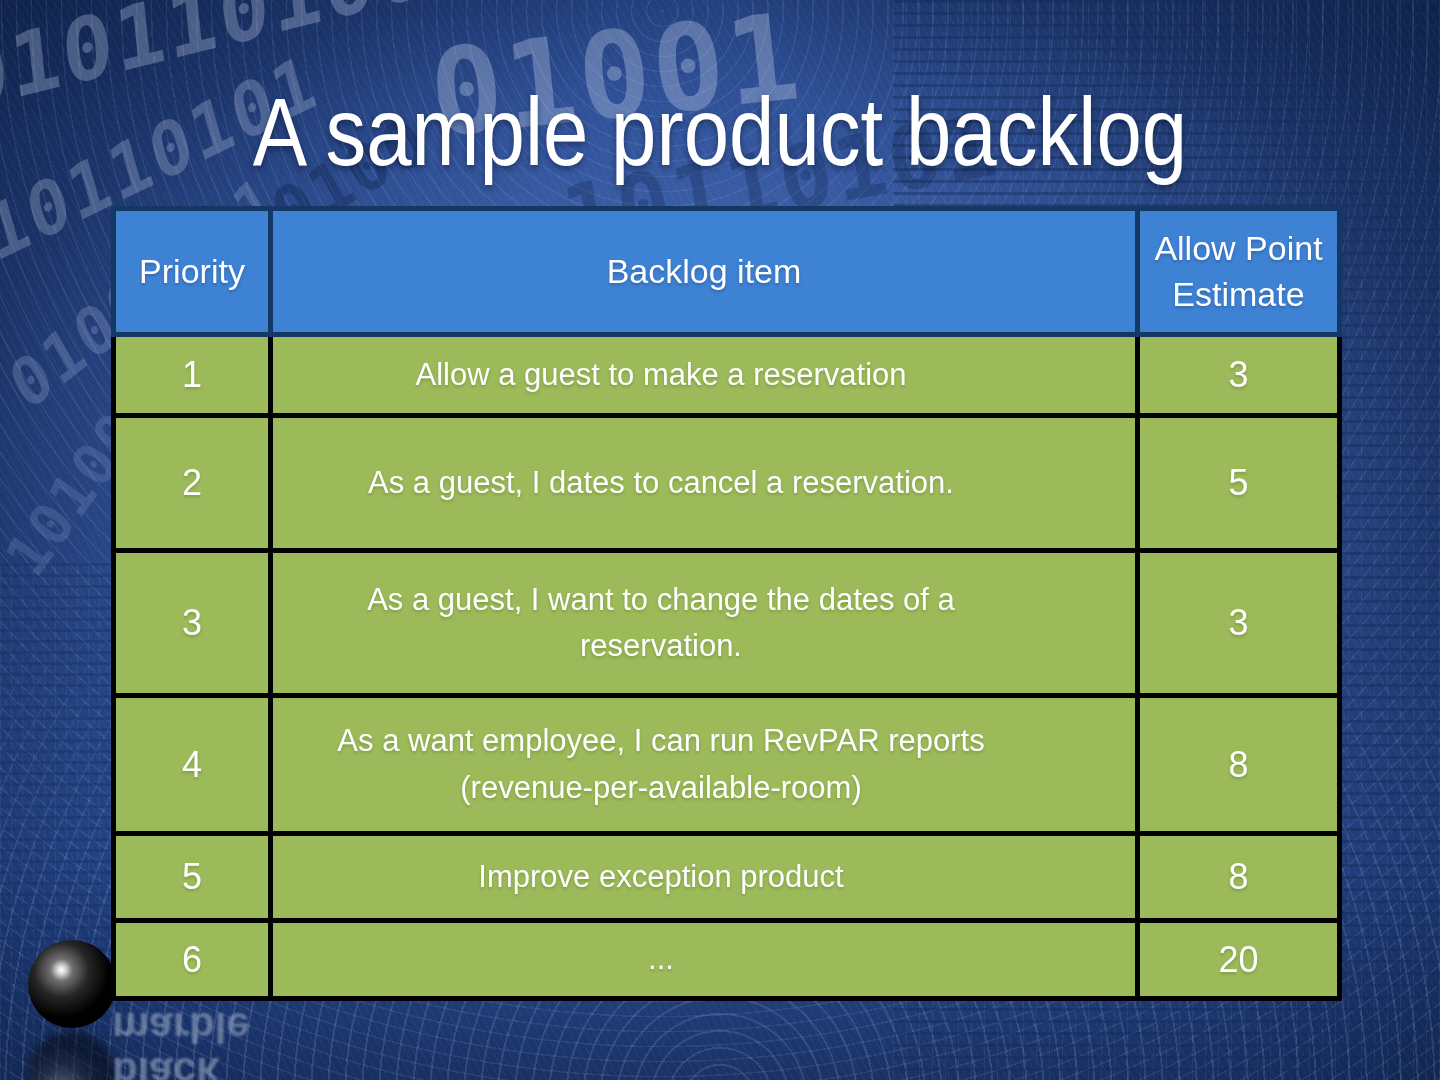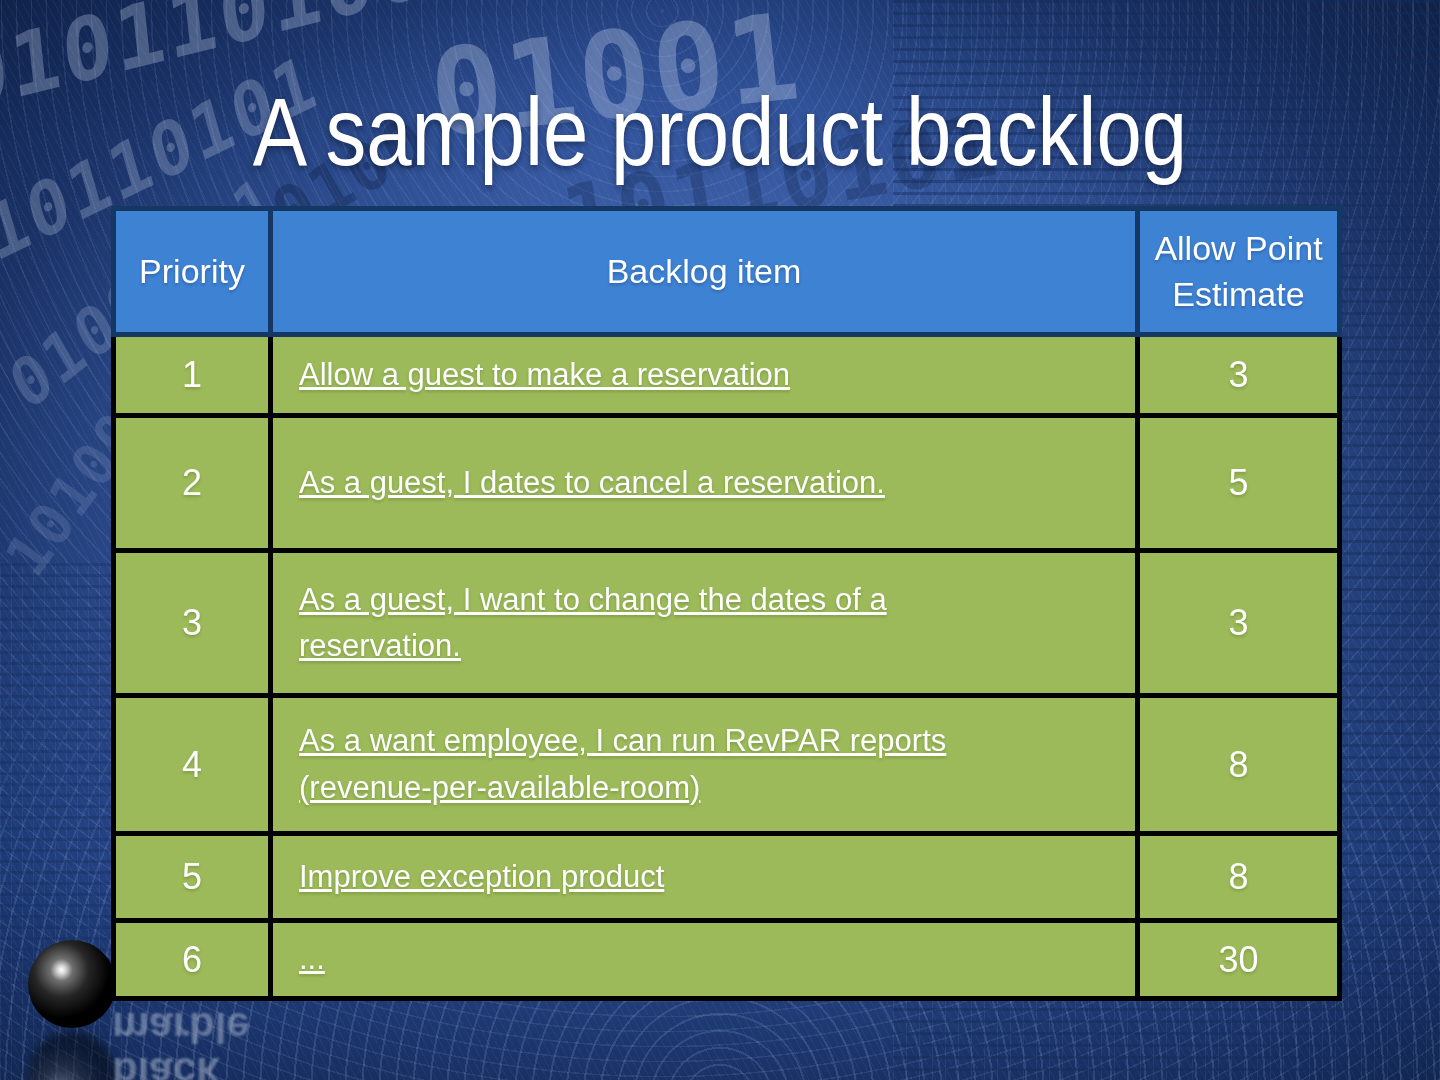--- a/index.html
+++ b/index.html
@@ -84,21 +84,21 @@
     background:#3e82d4;border:5px solid #143764;color:#fff;
     font-weight:400;font-size:34px;line-height:1.35;padding:0 4px;
     text-shadow:0 2px 3px rgba(10,25,55,0.25);
   }
   .backlog td{
     background:#9cba59;border:5px solid #020202;color:#fff;
     text-shadow:0 2px 3px rgba(30,50,10,0.22);
     vertical-align:middle;
   }
   td.c-pri,td.c-est{font-size:36px;text-align:center;}
-  td.c-item{font-size:31px;text-align:left;padding:6px 112px 6px 26px;line-height:1.5;text-decoration:underline;}
+  td.c-item{font-size:31px;text-align:center;padding:6px 112px 6px 26px;line-height:1.5;}
 
   
   .marble-group{position:absolute;left:0;top:0;z-index:2;}
   .marble-sphere{
     position:absolute;left:28px;top:940px;width:88px;height:88px;border-radius:50%;
     background:radial-gradient(circle at 38% 34%, #ffffff 0%, #d8d8d8 5%, #6f6f6f 14%, #262626 34%, #000 60%);
   }
   .marble-reflection{
     position:absolute;left:28px;top:1031px;width:88px;height:88px;border-radius:50%;
     background:radial-gradient(circle at 38% 66%, #cfcfcf 0%, #8a8a8a 8%, #303030 26%, #000 55%);
@@ -180,18 +180,18 @@
         <td class="c-est">8</td>
       </tr>
       <tr>
         <td class="c-pri">5</td>
         <td class="c-item">Improve exception product</td>
         <td class="c-est">8</td>
       </tr>
       <tr>
         <td class="c-pri">6</td>
         <td class="c-item">...</td>
-        <td class="c-est">30</td>
+        <td class="c-est">20</td>
       </tr>
     </tbody>
   </table>
 
 </div>
 
 </body></html>

